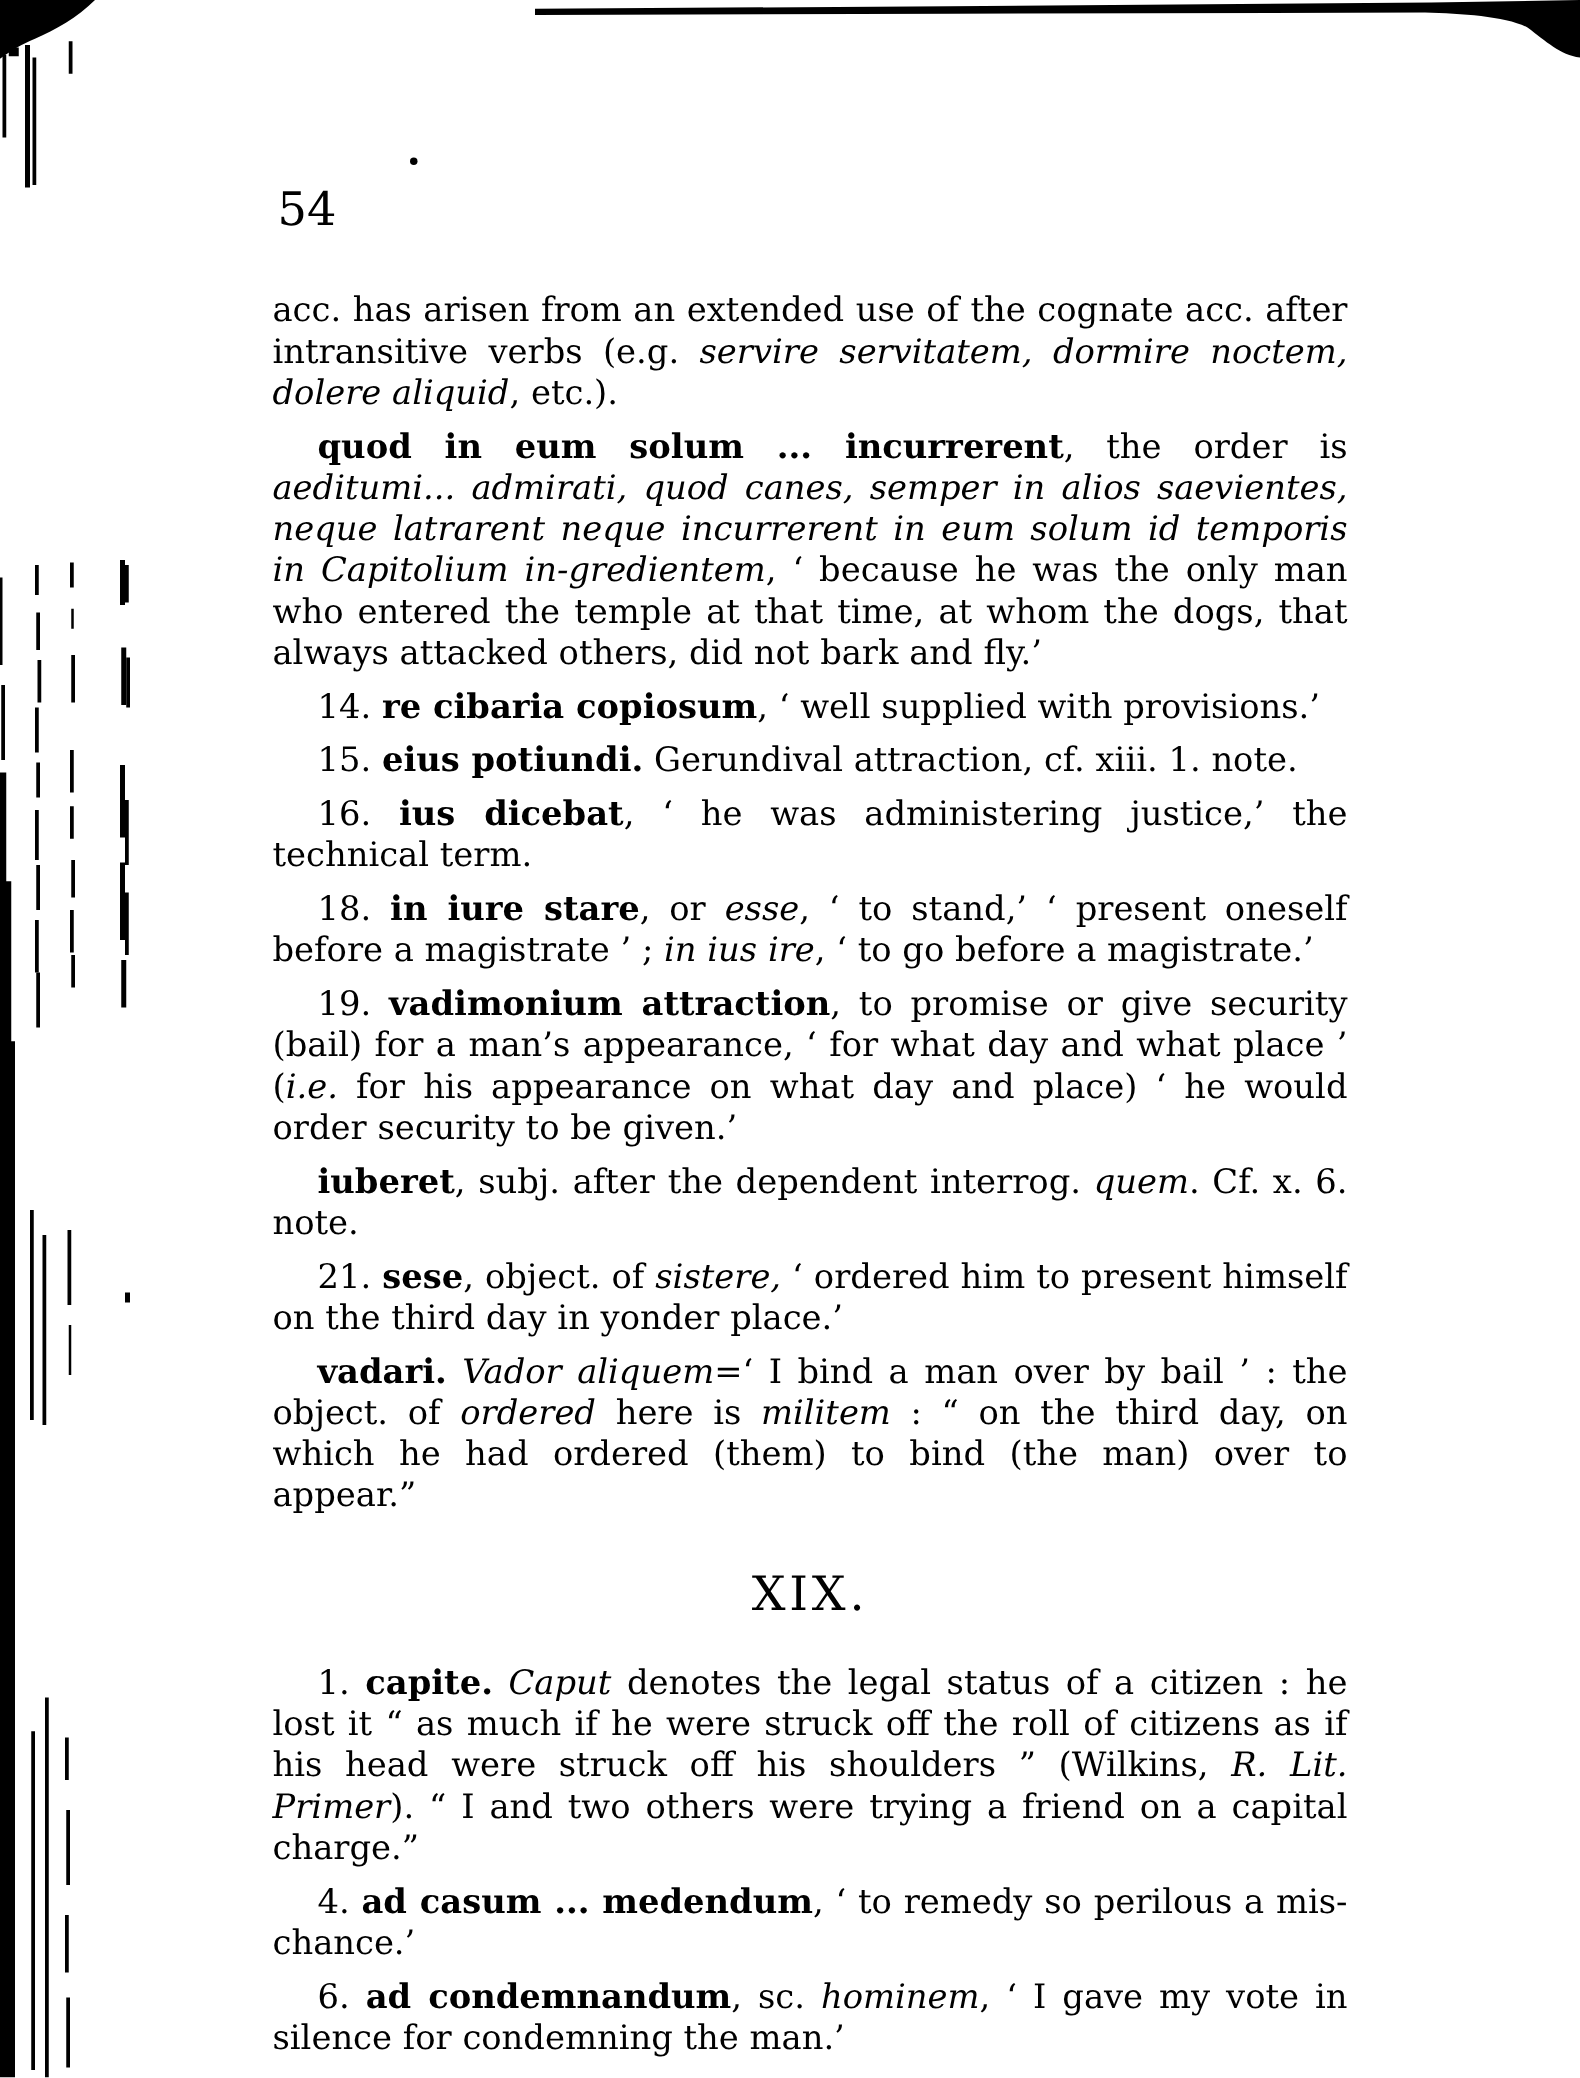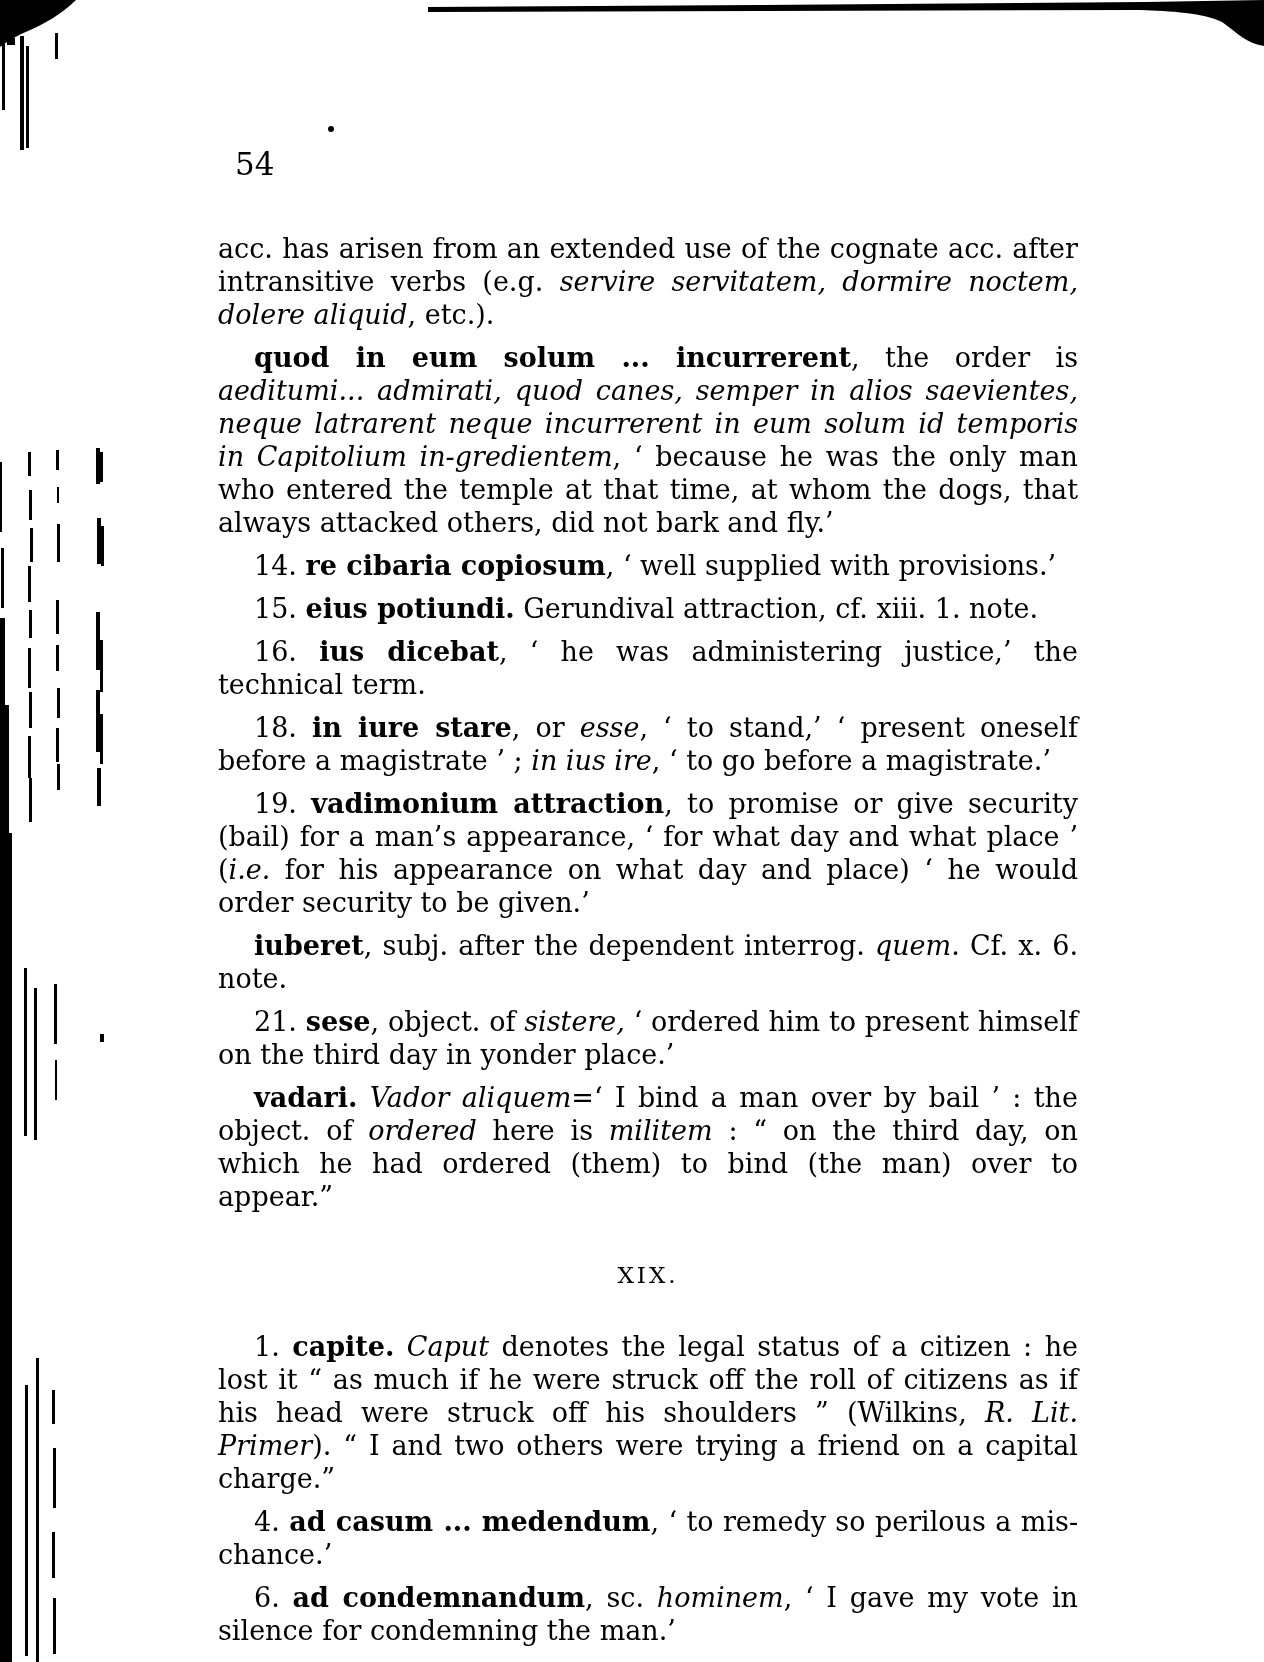--- a/index.html
+++ b/index.html
@@ -4,30 +4,30 @@
 <style>
   html,body{margin:0;padding:0;}
   body{
     width:1264px;height:1662px;
     background:#ffffff;color:#000;
     position:relative;overflow:hidden;
     font-family:"DejaVu Serif", serif;
   }
   .artifact-layer{position:absolute;left:0;top:0;width:1264px;height:1662px;pointer-events:none;}
   .page-header{position:absolute;left:218px;top:140px;width:862px;height:60px;}
-  .page-number{position:absolute;left:17px;top:6px;font-size:31px;}
+  .page-number{position:absolute;left:4px;top:6px;font-size:37px;}
   .running-head{position:absolute;left:0;right:0;top:0;text-align:center;
     font-size:33px;font-style:italic;letter-spacing:3px;}
   .notes-body{position:absolute;left:218px;top:215px;width:860px;
     font-size:27px;line-height:33px;text-align:justify;}
   .para{margin:10px 0 0 0;}
   .para:first-child{margin-top:17px;}
   .para.indent{text-indent:36px;}
   .section-heading{margin:46px 0 38px 0;text-align:center;text-indent:0;
-    font-size:23px;letter-spacing:3px;}
+    font-size:38px;letter-spacing:3px;}
   .b{font-weight:bold;}
   .i{font-style:italic;}
   .n{}
 </style>
 </head>
 <body>
 
 <svg class="artifact-layer" width="1264" height="1662" viewBox="0 0 1264 1662" xmlns="http://www.w3.org/2000/svg">
 
   <path fill="#000" d="M0,0 H76 C62,14 44,24 28,31 C18,35 8,41 0,47 Z"></path>

